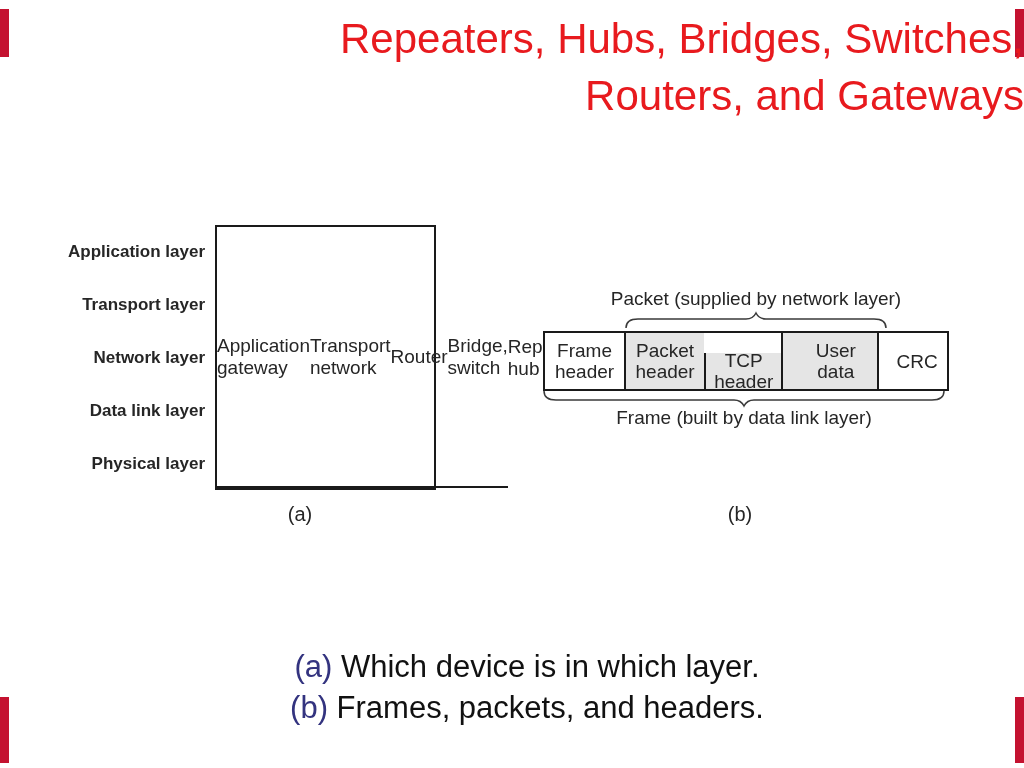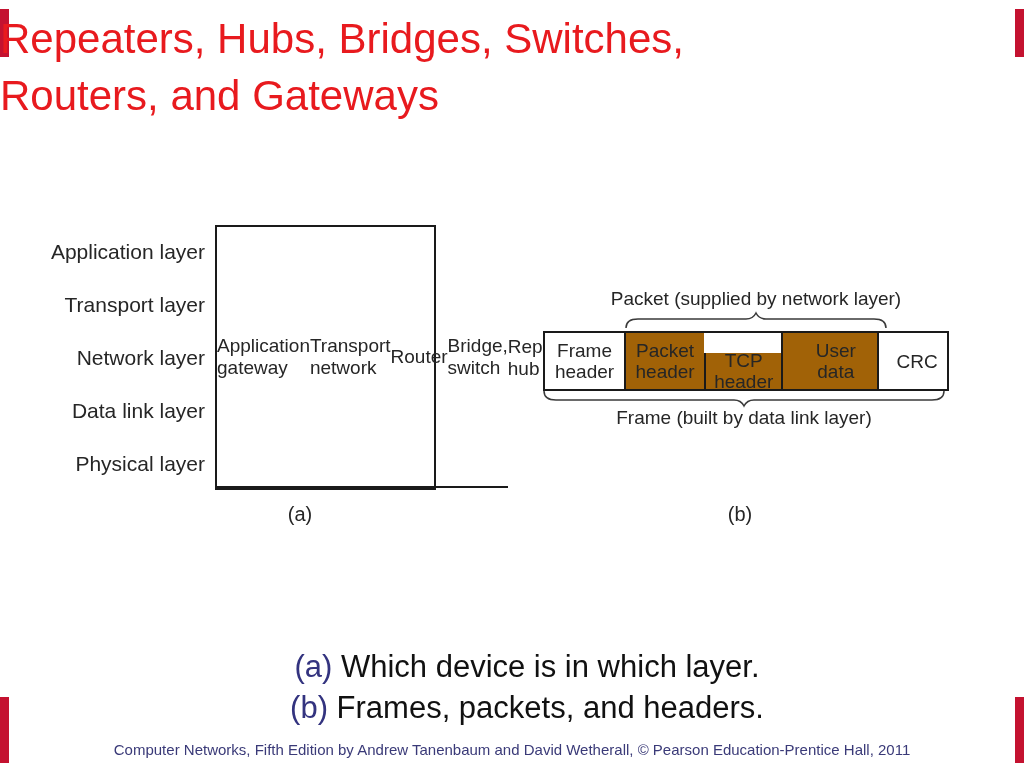--- a/index.html
+++ b/index.html
@@ -9,32 +9,32 @@
   }
   
   .edge-bar{position:absolute;width:9px;background:#c41230;}
   .edge-bar.tl{left:0;top:9px;height:48px;}
   .edge-bar.tr{right:0;top:9px;height:48px;}
   .edge-bar.bl{left:0;top:697px;height:66px;}
   .edge-bar.br{right:0;top:697px;height:66px;}
 
   
   .title{
-    position:absolute;top:10px;left:0;width:100%;text-align:left;
+    position:absolute;top:10px;left:0;width:100%;text-align:right;
     color:#e81a1e;font-size:42px;line-height:57px;font-weight:400;letter-spacing:0;
   }
 
   
   .fig-a-labels{
     position:absolute;left:40px;top:225px;width:165px;height:265px;
     display:flex;flex-direction:column;
   }
   .fig-a-labels .lbl{
     flex:1;display:flex;align-items:center;justify-content:flex-end;
-    font-size:21px;color:#262626;
+    font-size:17px;color:#262626;font-weight:bold;
   }
   .fig-a-box{
     position:absolute;left:215px;top:225px;width:221px;height:265px;
     border:2px solid #1a1a1a;box-sizing:border-box;
     display:flex;flex-direction:row;
   }
   .fig-a-box .row{
     flex:1;display:flex;align-items:center;justify-content:center;
     font-size:19px;color:#262626;border-bottom:2px solid #1a1a1a;box-sizing:border-box;
   }
@@ -57,21 +57,21 @@
   .frame-row{
     position:absolute;left:543px;top:331px;width:402px;height:56px;
     border:2px solid #1a1a1a;box-sizing:content-box;display:flex;
   }
   .frame-row .cell{
     display:flex;flex-direction:column;align-items:center;justify-content:center;
     font-size:19px;line-height:21px;color:#262626;box-sizing:border-box;
     background:#ffffff;
   }
   .frame-row .cell + .cell{border-left:2px solid #1a1a1a;}
-  .frame-row .cell.shaded{background:#a16207;}
+  .frame-row .cell.shaded{background:#e5e5e5;}
   .frame-row .c0{width:82px;}
   .frame-row .c1{width:83px;}
   .frame-row .c2{width:80px;margin-top:20px;}
   .frame-row .c3{width:99px;padding-left:11px;}
   .frame-row .c4{width:72px;padding-left:8px;}
   .frame-label{
     position:absolute;left:544px;top:407px;width:400px;text-align:center;
     font-size:19px;color:#262626;
   }
 
@@ -156,15 +156,14 @@
 
   <div class="frame-label">Frame (built by data link layer)</div>
 
   <div class="fig-caption b">(b)</div>
 
   <div class="captions">
     <div><span class="pfx">(a)</span><span> Which device is in which layer.</span></div>
     <div><span class="pfx">(b)</span><span> Frames, packets, and headers.</span></div>
   </div>
 
-  <div class="footer">Computer Networks, Fifth Edition by Andrew Tanenbaum and David Wetherall, © Pearson Education-Prentice Hall, 2011</div>
 
 </div>
 
 </body></html>

